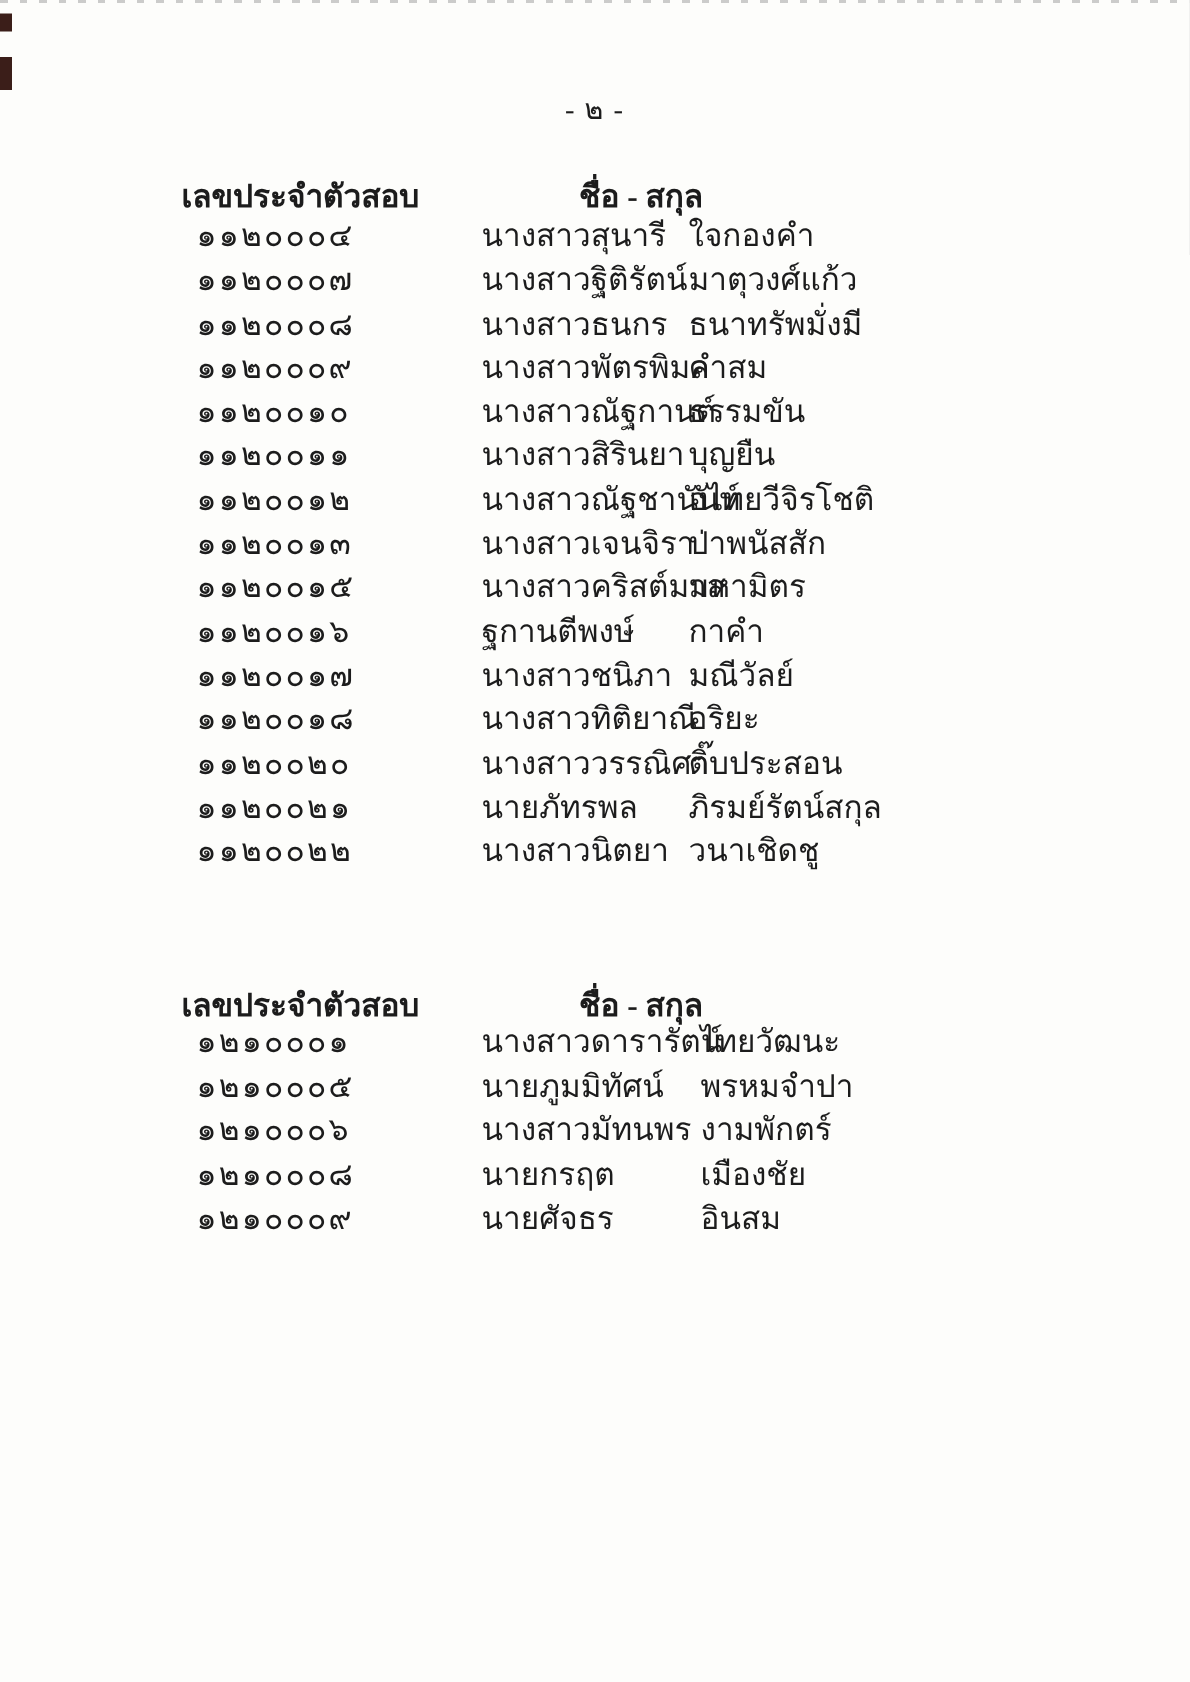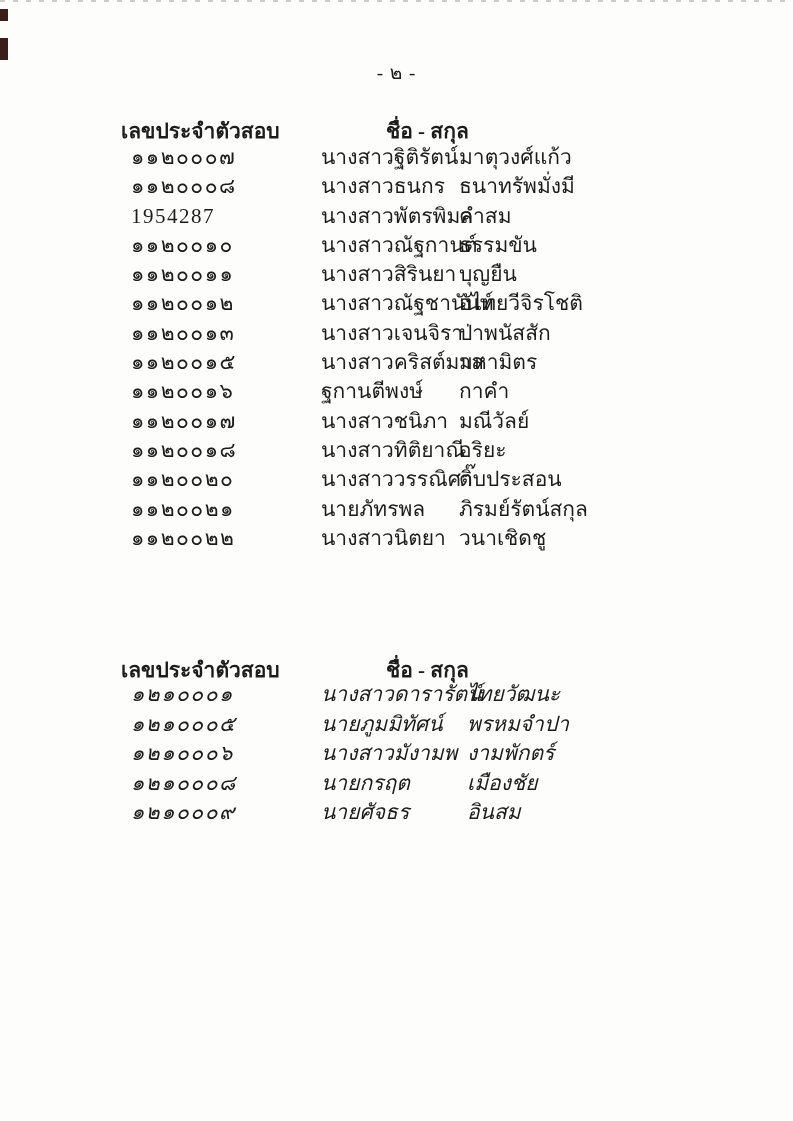--- a/index.html
+++ b/index.html
@@ -33,21 +33,21 @@
     position:absolute;top:618px;left:68px;
     font-weight:bold;font-size:21px;
     border-bottom:2px solid #1c1c1c;
     padding-bottom:1px;
   }
   .rows{position:absolute;left:0;width:793px;}
   .rows.s1{top:147px;}
   .rows.s2{top:684px;}
   .row{position:relative;width:793px;}
   .s1 .row{height:29.3px;}
-  .s2 .row{height:29.6px;font-style:italic;}
+  .s2 .row{height:29.6px;}
   .row span{position:absolute;white-space:nowrap;font-size:21px;line-height:1;}
   .c-id{left:131px;letter-spacing:1.5px;}
   .c-first{left:321px;}
   .c-last{left:459px;}
   .s2 .c-last{left:467px;}
 </style>
 </head>
 <body>
 
 <div class="page" style="background: rgb(253, 253, 251); color: rgb(28, 28, 28);">
@@ -56,31 +56,36 @@
   <div class="scan-mark m1" style="background: rgb(59, 30, 25);"></div>
   <div class="scan-mark m2" style="background: rgb(59, 30, 25);"></div>
 
   <div class="page-number">- ๒ -</div>
 
   <div class="col-header hdr-left s1-headers">เลขประจำตัวสอบ</div>
   <div class="col-header hdr-right s1-headers">ชื่อ - สกุล</div>
 
   <div class="rows s1">
       <div class="row">
+        <span class="c-id">๑๑๒๐๐๐๔</span>
+        <span class="c-first">นางสาวสุนารี</span>
+        <span class="c-last">ใจกองคำ</span>
+      </div>
+      <div class="row">
         <span class="c-id">๑๑๒๐๐๐๗</span>
         <span class="c-first">นางสาวฐิติรัตน์</span>
         <span class="c-last">มาตุวงศ์แก้ว</span>
       </div>
       <div class="row">
         <span class="c-id">๑๑๒๐๐๐๘</span>
         <span class="c-first">นางสาวธนกร</span>
         <span class="c-last">ธนาทรัพมั่งมี</span>
       </div>
       <div class="row">
-        <span class="c-id">1954287</span>
+        <span class="c-id">๑๑๒๐๐๐๙</span>
         <span class="c-first">นางสาวพัตรพิมล</span>
         <span class="c-last">คำสม</span>
       </div>
       <div class="row">
         <span class="c-id">๑๑๒๐๐๑๐</span>
         <span class="c-first">นางสาวณัฐกานต์</span>
         <span class="c-last">ธรรมขัน</span>
       </div>
       <div class="row">
         <span class="c-id">๑๑๒๐๐๑๑</span>
@@ -144,21 +149,21 @@
         <span class="c-first">นางสาวดารารัตน์</span>
         <span class="c-last">ไทยวัฒนะ</span>
       </div>
       <div class="row">
         <span class="c-id">๑๒๑๐๐๐๕</span>
         <span class="c-first">นายภูมมิทัศน์</span>
         <span class="c-last">พรหมจำปา</span>
       </div>
       <div class="row">
         <span class="c-id">๑๒๑๐๐๐๖</span>
-        <span class="c-first">นางสาวมังามพ</span>
+        <span class="c-first">นางสาวมัทนพร</span>
         <span class="c-last">งามพักตร์</span>
       </div>
       <div class="row">
         <span class="c-id">๑๒๑๐๐๐๘</span>
         <span class="c-first">นายกรฤต</span>
         <span class="c-last">เมืองชัย</span>
       </div>
       <div class="row">
         <span class="c-id">๑๒๑๐๐๐๙</span>
         <span class="c-first">นายศัจธร</span>

